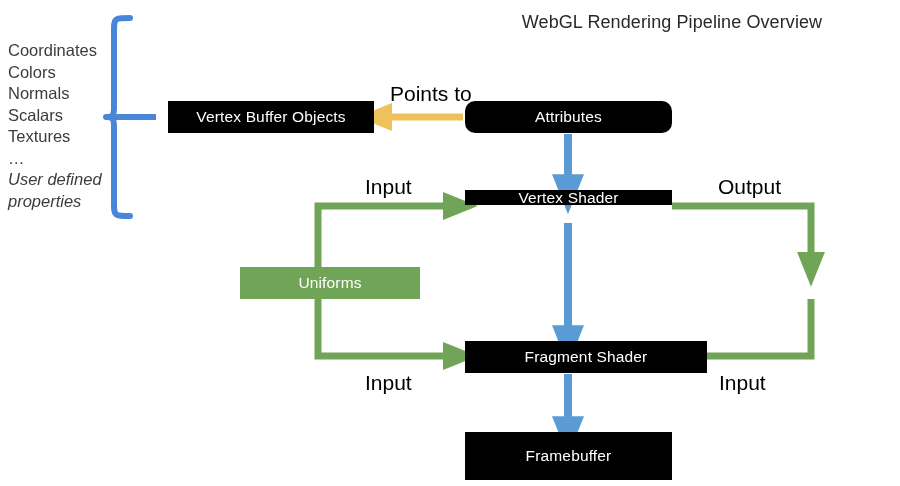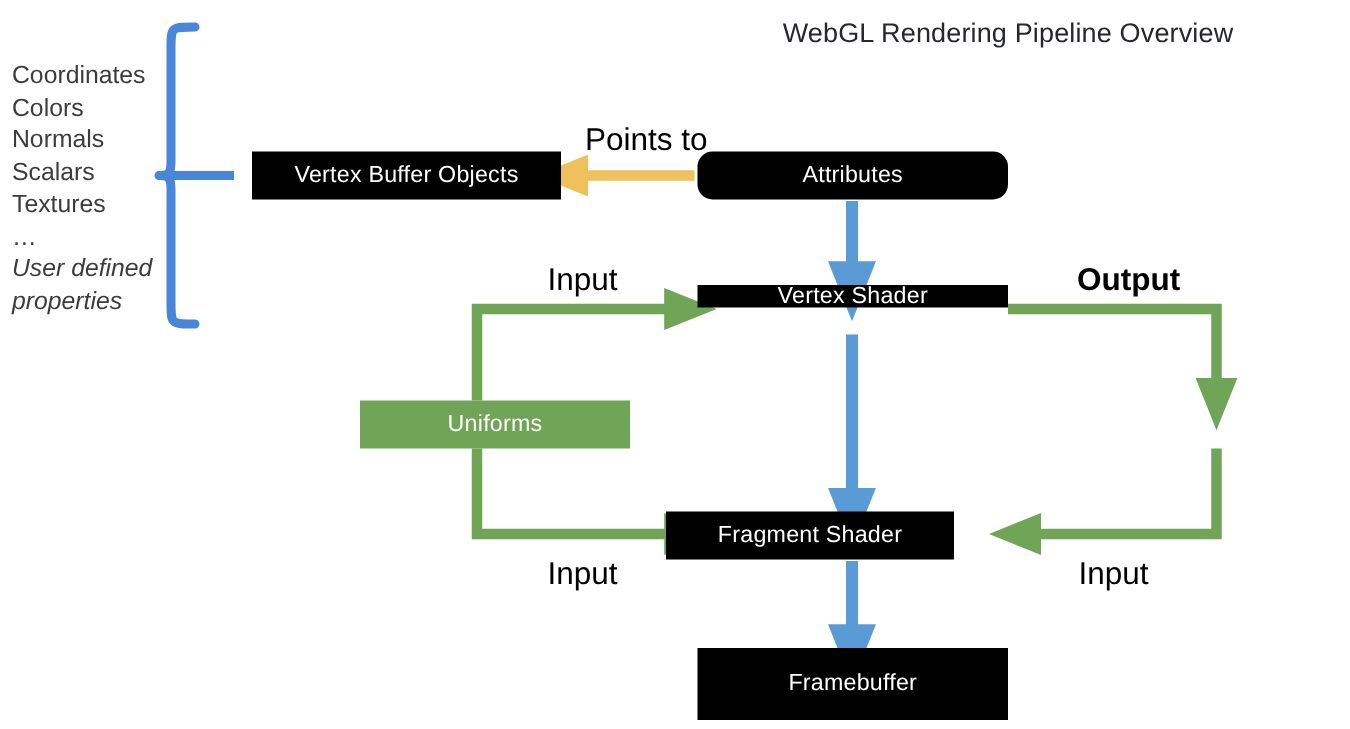--- a/index.html
+++ b/index.html
@@ -150,36 +150,36 @@
   </div>
 
   <div class="node blue" style="left:465px; top:101px; width:207px; height:32px;border-radius:10px;">
     <span>Attributes</span>
   </div>
 
   <div class="node blue" style="left:465px; top:190px; width:207px; height:15px;">
     <span>Vertex Shader</span>
   </div>
 
-  <div class="node blue" style="left:444px; top:341px; width:192px; height:32px;">
+  <div class="node blue" style="left:465px; top:341px; width:242px; height:32px;">
     <span>Fragment Shader</span>
   </div>
 
   <div class="node blue" style="left:465px; top:432px; width:207px; height:48px;">
     <span>Framebuffer</span>
   </div>
 
   <div class="node green" style="left:240px; top:267px; width:180px; height:32px;">
     <span>Uniforms</span>
   </div>
 
 
   <div class="edge-label" style="left:390px; top:82px;">Points to</div>
 
   <div class="edge-label" style="left:365px; top:175px;">Input</div>
 
-  <div class="edge-label" style="left:718px; top:175px;font-weight:bold;">Output</div>
+  <div class="edge-label" style="left:718px; top:175px;">Output</div>
 
   <div class="edge-label" style="left:365px; top:371px;">Input</div>
 
   <div class="edge-label" style="left:719px; top:371px;">Input</div>
 
 </div>
 
 </body></html>

